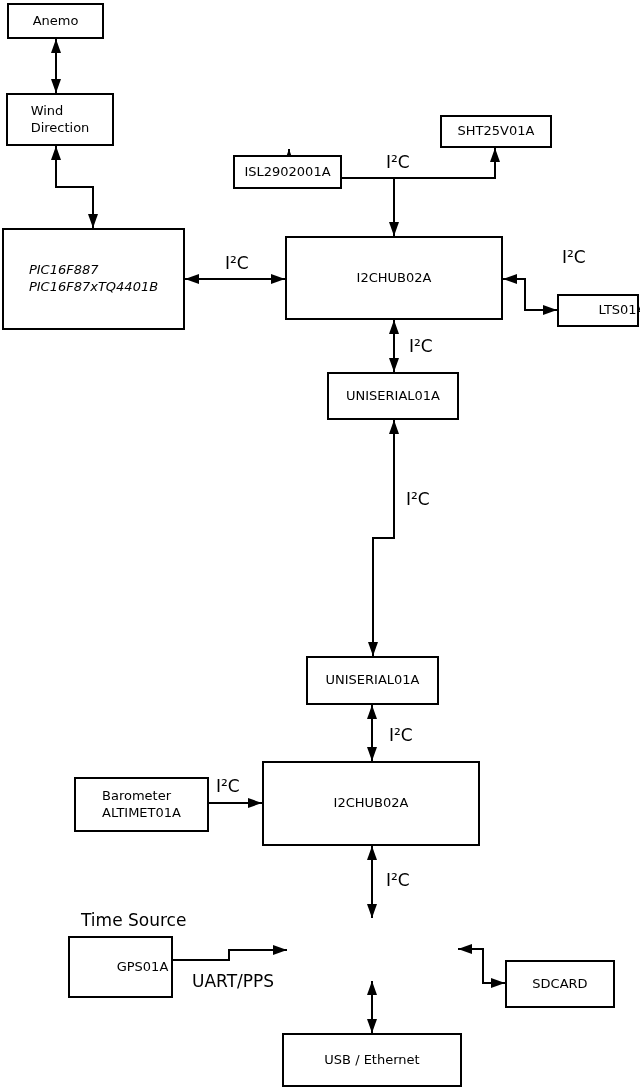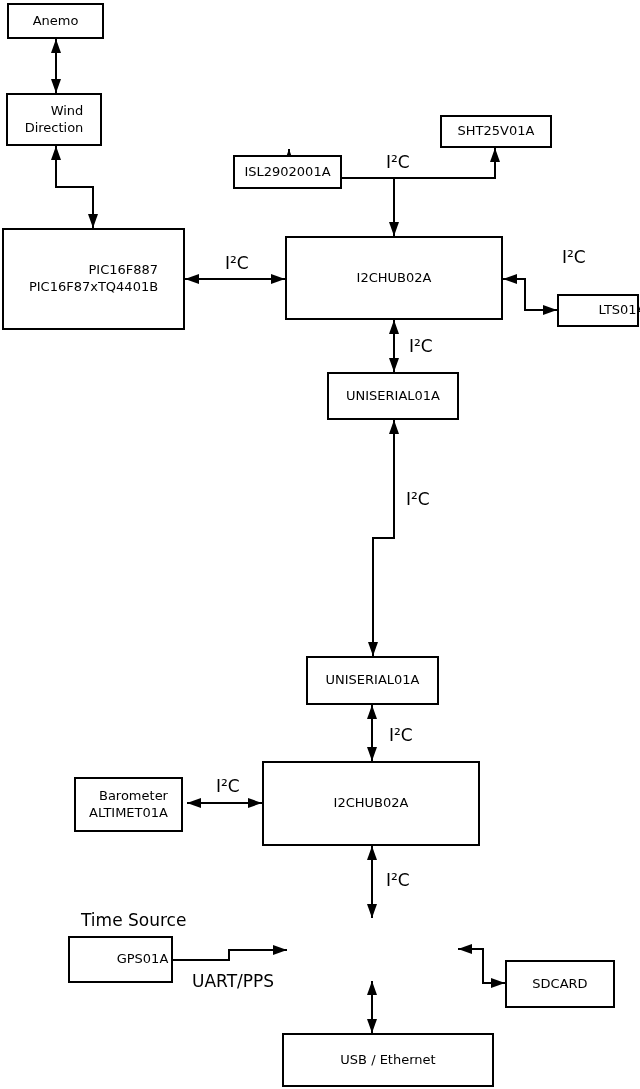--- a/index.html
+++ b/index.html
@@ -13,21 +13,21 @@
     overflow: hidden;
   }
   .box {
     position: absolute;
     box-sizing: border-box;
     border: 2px solid #000000;
     background: #ffffff;
     display: flex;
     align-items: center;
     justify-content: center;
-    text-align: right;
+    text-align: left;
     font-size: 13px;
     line-height: 1.28;
     white-space: pre-line;
   }
   .lbl {
     position: absolute;
     font-size: 17px;
     white-space: nowrap;
   }
   svg.wires {
@@ -64,49 +64,49 @@
     <path d="M372,705 V761" marker-start="url(#arr)" marker-end="url(#arr)"></path>
     <path d="M187,803 H262" marker-start="url(#arr)" marker-end="url(#arr)"></path>
     <path d="M372,846 V918" marker-start="url(#arr)" marker-end="url(#arr)"></path>
     <path d="M173,960 H229 V950 H287" marker-end="url(#arr)"></path>
     <path d="M458,949 H483 V983 H505" marker-start="url(#arr)" marker-end="url(#arr)"></path>
     <path d="M372,981 V1033" marker-start="url(#arr)" marker-end="url(#arr)"></path>
   </svg>
 
   <div class="box" style="left:7px;   top:3px;    width:97px;  height:36px;">Anemo</div>
 
-  <div class="box" style="left:6px;   top:93px;   width:96px; height:53px;">Wind
+  <div class="box" style="left:6px;   top:93px;   width:108px; height:53px;">Wind
 Direction</div>
 
-  <div class="box" style="left:2px;   top:228px;  width:183px; height:102px;">PIC16F887
+  <div class="box" style="left:2px;   top:228px;  width:183px; height:102px;font-style:italic;">PIC16F887
 PIC16F87xTQ4401B</div>
 
   <div class="box" style="left:233px; top:115px;  width:109px; height:34px;margin-top:40px;">ISL2902001A</div>
 
   <div class="box" style="left:440px; top:115px;  width:112px; height:33px;">SHT25V01A</div>
 
   <div class="box" style="left:285px; top:236px;  width:218px; height:84px;">I2CHUB02A</div>
 
   <div class="box" style="left:557px; top:294px;  width:82px;  height:33px;padding-left:48px;">LTS01A</div>
 
   <div class="box" style="left:327px; top:372px;  width:132px; height:48px;">UNISERIAL01A</div>
 
   <div class="box" style="left:306px; top:656px;  width:133px; height:49px;">UNISERIAL01A</div>
 
   <div class="box" style="left:262px; top:761px;  width:218px; height:85px;">I2CHUB02A</div>
 
-  <div class="box" style="left:74px;  top:777px;  width:109px; height:55px;">Barometer
+  <div class="box" style="left:74px;  top:777px;  width:135px; height:55px;">Barometer
 ALTIMET01A</div>
 
-  <div class="box" style="left:68px;  top:936px;  width:105px; height:47px;padding-left:44px;">GPS01A</div>
+  <div class="box" style="left:68px;  top:936px;  width:105px; height:62px;padding-left:44px;">GPS01A</div>
 
 
   <div class="box" style="left:505px; top:960px;  width:110px; height:48px;">SDCARD</div>
 
-  <div class="box" style="left:282px; top:1033px; width:212px; height:54px;">USB / Ethernet</div>
+  <div class="box" style="left:282px; top:1033px; width:180px; height:54px;">USB / Ethernet</div>
 
   <span class="lbl" style="left:386px; top:152px;">I²C</span>
 
   <span class="lbl" style="left:225px; top:253px;">I²C</span>
 
   <span class="lbl" style="left:562px; top:247px;">I²C</span>
 
   <span class="lbl" style="left:409px; top:336px;">I²C</span>
 
   <span class="lbl" style="left:406px; top:489px;">I²C</span>

